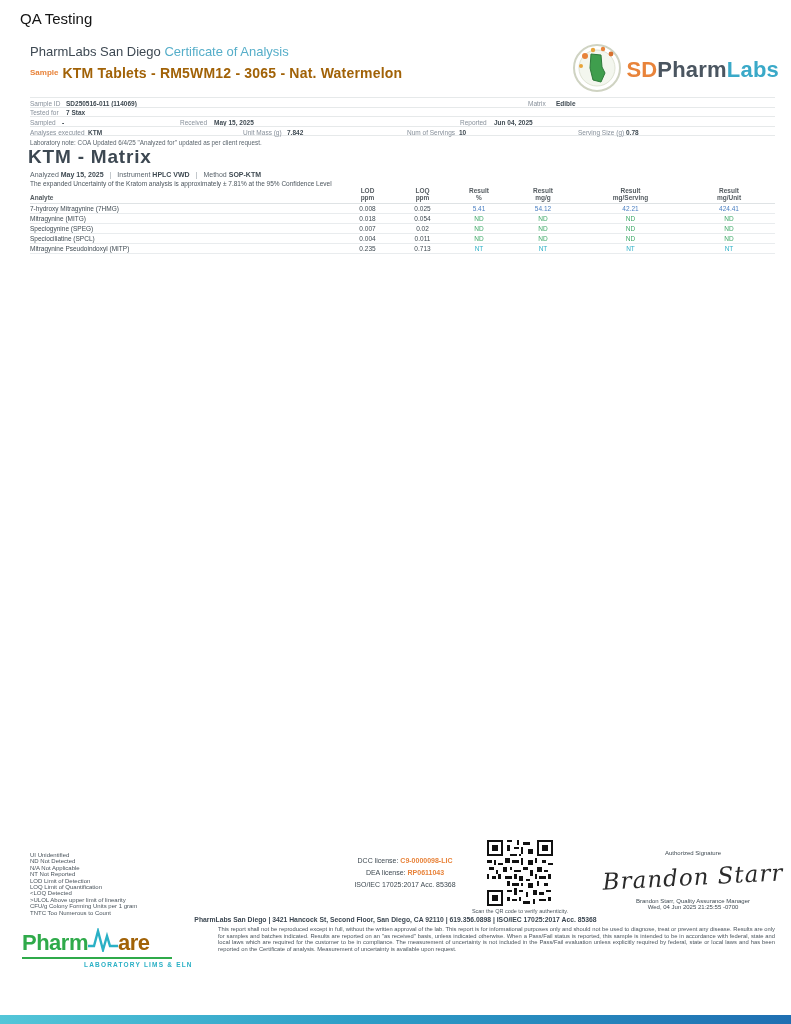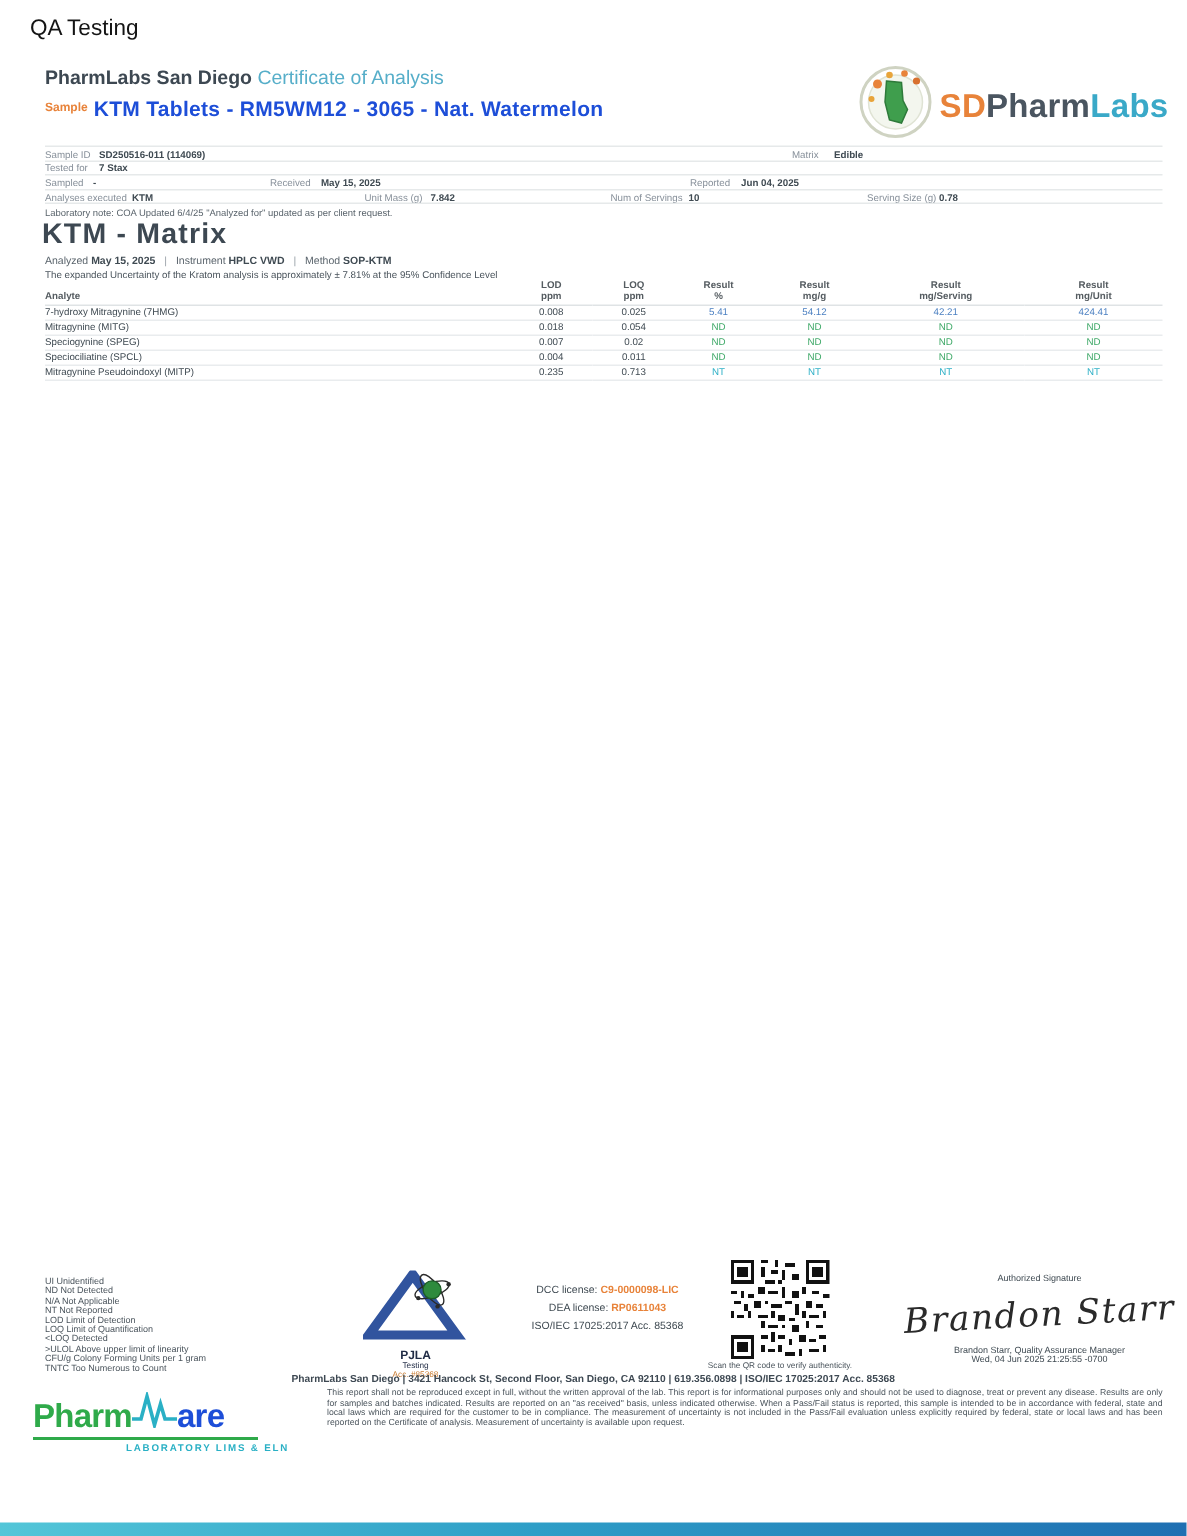--- a/index.html
+++ b/index.html
@@ -6,26 +6,26 @@
   html,body { width:791px; height:1024px; }
   body { background:#ffffff; font-family:"Liberation Sans", sans-serif; color:#3d4852; position:relative; overflow:hidden; }
   .page { position:absolute; inset:0; background:#fff; }
 
   
   .doc-header { position:absolute; top:10px; left:20px; right:16px; display:flex; justify-content:space-between; align-items:baseline; }
   .doc-id { font-size:17px; font-weight:700; color:#141414; letter-spacing:0.2px; }
   .qa { font-size:15px; color:#141414;text-align:center; }
 
   .lab-line { position:absolute; top:44px; left:30px; font-size:13px; }
-  .lab-name { font-weight:700; color:#3d4852;margin-top:12px; }
+  .lab-name { font-weight:400; color:#3d4852;margin-top:12px; }
   .doc-type { color:#56aec9; margin-left:0; }
 
   .sample-line { position:absolute; top:64px; left:30px; }
   .sample-label { font-size:8px; color:#e8833a; font-weight:700; margin-right:4px; vertical-align:3px; }
-  .sample-name { font-size:14px; font-weight:700; color:#1d4ed8; letter-spacing:0.2px; }
+  .sample-name { font-size:14px; font-weight:700; color:#a16207; letter-spacing:0.2px; }
 
   
   .brand { position:absolute; top:42px; right:12px; display:flex; align-items:center; gap:3px; }
   .brand-text { font-size:22px; font-weight:600; letter-spacing:0.2px; }
   .brand-sd { color:#e8833a; }
   .brand-pharm { color:#4a5560; }
   .brand-labs { color:#3aa9c8; }
 
   
   .info-block { position:absolute; top:97px; left:30px; width:745px; font-size:6.5px; }
@@ -73,21 +73,21 @@
   .sig-script { font-family:"DejaVu Serif", serif; font-style:italic; font-size:23px; color:#2a2a2a; margin-top:8px; transform:rotate(-3deg); letter-spacing:1px; }
   .sig-name { font-size:6px; color:#3f4a52; margin-top:8px; }
   .sig-date { font-size:6px; color:#3f4a52; }
 
   .address-line { position:absolute; top:916px; left:0; right:0; text-align:center; font-size:6.8px; font-weight:600; color:#3d4852; }
   .disclaimer { position:absolute; top:926px; left:218px; width:557px; font-size:5.8px; line-height:6.6px; text-align:justify; color:#4a545c; }
 
   .pharmware { position:absolute; top:928px; left:22px; width:200px; }
   .pw-row { display:flex; align-items:flex-end; }
   .pw-pharm { font-size:22px; font-weight:700; color:#2faa4a; letter-spacing:-0.5px; }
-  .pw-ware { font-size:22px; font-weight:700; color:#1d4ed8; letter-spacing:-0.5px; }
+  .pw-ware { font-size:22px; font-weight:700; color:#a16207; letter-spacing:-0.5px; }
   .pw-underline { height:2px; background:#2faa4a; width:150px; margin-top:1px; }
   .pw-sub { font-size:6.5px; font-weight:700; color:#2ab0c5; letter-spacing:1.2px; margin-left:62px; margin-top:2px; }
 
   .bottom-bar { position:absolute; left:0; right:0; bottom:0; height:9px; background:linear-gradient(90deg,#53c6d8 0%, #2e9ec7 45%, #1f6fb2 100%); }
 </style>
 </head>
 <body>
 
 <div class="page">
 
@@ -262,36 +262,20 @@
     <div>N/A Not Applicable</div>
     <div>NT Not Reported</div>
     <div>LOD Limit of Detection</div>
     <div>LOQ Limit of Quantification</div>
     <div>&lt;LOQ Detected</div>
     <div>&gt;ULOL Above upper limit of linearity</div>
     <div>CFU/g Colony Forming Units per 1 gram</div>
     <div>TNTC Too Numerous to Count</div>
   </div>
 
-  <div class="pjla">
-    <span>
-      <svg width="70" height="46" viewBox="0 0 76 50">
-        <polygon points="4,47 36,3 68,47" fill="none" stroke="#31549e" stroke-width="7"></polygon>
-        <ellipse cx="50" cy="14" rx="13" ry="5" fill="none" stroke="#2a2a2a" stroke-width="1" transform="rotate(-20 50 14)"></ellipse>
-        <ellipse cx="50" cy="14" rx="13" ry="5" fill="none" stroke="#2a2a2a" stroke-width="1" transform="rotate(55 50 14)"></ellipse>
-        <circle cx="50" cy="14" r="6.5" fill="#2e8b3d" stroke="#1d5c27" stroke-width="1"></circle>
-        <circle cx="62" cy="10" r="1.6" fill="#2a2a2a"></circle>
-        <circle cx="40" cy="20" r="1.6" fill="#2a2a2a"></circle>
-        <circle cx="54" cy="26" r="1.6" fill="#2a2a2a"></circle>
-      </svg>
-    </span>
-    <div class="pjla-name">PJLA</div>
-    <div class="pjla-sub">Testing</div>
-    <div class="pjla-acc">Acc. #85368</div>
-  </div>
 
   <div class="licenses">
     <div><span>DCC license:</span> <span class="lic-val">C9-0000098-LIC</span></div>
     <div><span>DEA license:</span> <span class="lic-val">RP0611043</span></div>
     <div>ISO/IEC 17025:2017 Acc. 85368</div>
   </div>
 
   <div class="qr-wrap">
     <svg width="66" height="66" viewBox="0 0 29 29" shape-rendering="crispEdges">
       <rect x="0" y="0" width="29" height="29" fill="#ffffff"></rect>

